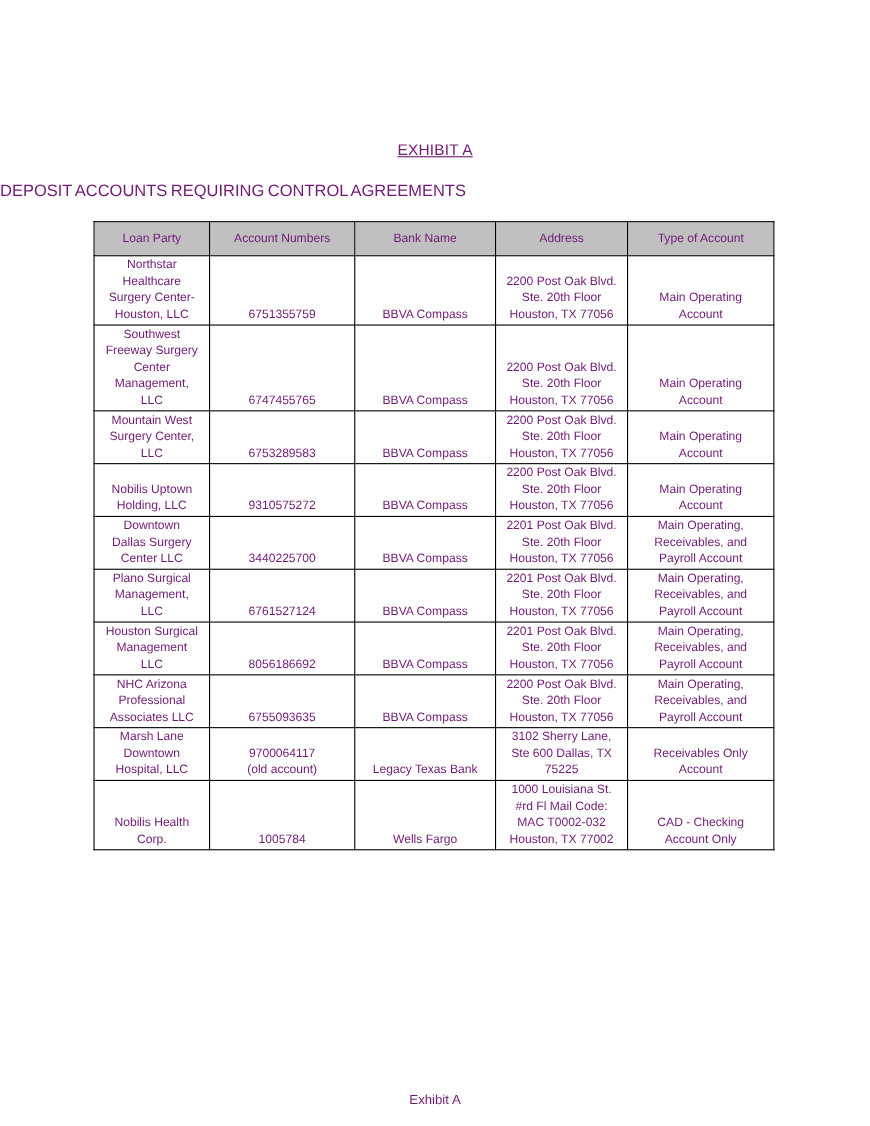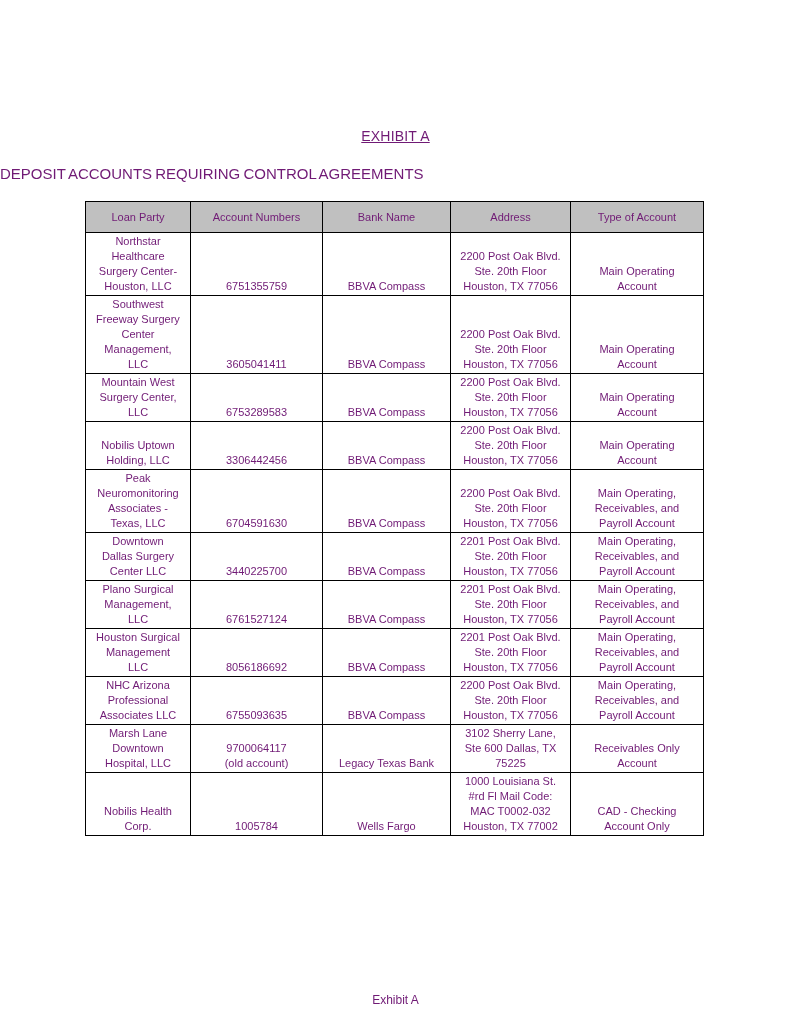--- a/index.html
+++ b/index.html
@@ -120,21 +120,21 @@
 Houston, TX 77056</td>
           <td>Main Operating
 Account</td>
         </tr>
         <tr>
           <td>Southwest
 Freeway Surgery
 Center
 Management,
 LLC</td>
-          <td>3605041411</td>
+          <td>6747455765</td>
           <td>BBVA Compass</td>
           <td>2200 Post Oak Blvd.
 Ste. 20th Floor
 Houston, TX 77056</td>
           <td>Main Operating
 Account</td>
         </tr>
         <tr>
           <td>Mountain West
 Surgery Center,
@@ -143,41 +143,27 @@
           <td>BBVA Compass</td>
           <td>2200 Post Oak Blvd.
 Ste. 20th Floor
 Houston, TX 77056</td>
           <td>Main Operating
 Account</td>
         </tr>
         <tr>
           <td>Nobilis Uptown
 Holding, LLC</td>
-          <td>3306442456</td>
-          <td>BBVA Compass</td>
-          <td>2200 Post Oak Blvd.
-Ste. 20th Floor
-Houston, TX 77056</td>
-          <td>Main Operating
-Account</td>
-        </tr>
-        <tr>
-          <td>Peak
-Neuromonitoring
-Associates -
-Texas, LLC</td>
-          <td>6704591630</td>
-          <td>BBVA Compass</td>
-          <td>2200 Post Oak Blvd.
-Ste. 20th Floor
-Houston, TX 77056</td>
-          <td>Main Operating,
-Receivables, and
-Payroll Account</td>
+          <td>9310575272</td>
+          <td>BBVA Compass</td>
+          <td>2200 Post Oak Blvd.
+Ste. 20th Floor
+Houston, TX 77056</td>
+          <td>Main Operating
+Account</td>
         </tr>
         <tr>
           <td>Downtown
 Dallas Surgery
 Center LLC</td>
           <td>3440225700</td>
           <td>BBVA Compass</td>
           <td>2201 Post Oak Blvd.
 Ste. 20th Floor
 Houston, TX 77056</td>

